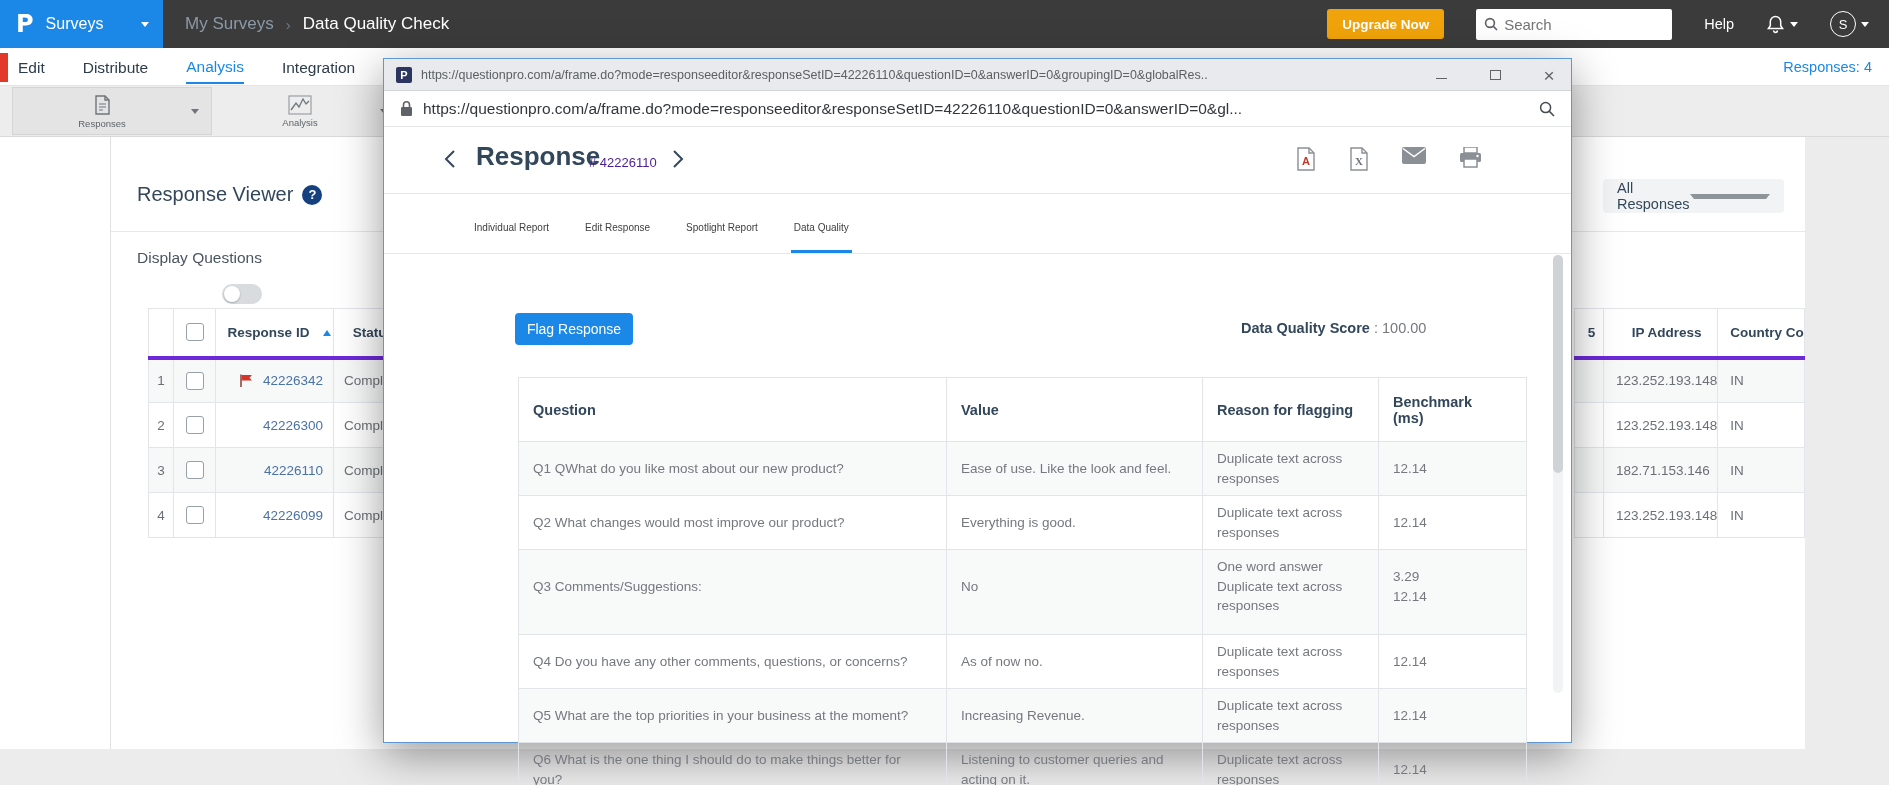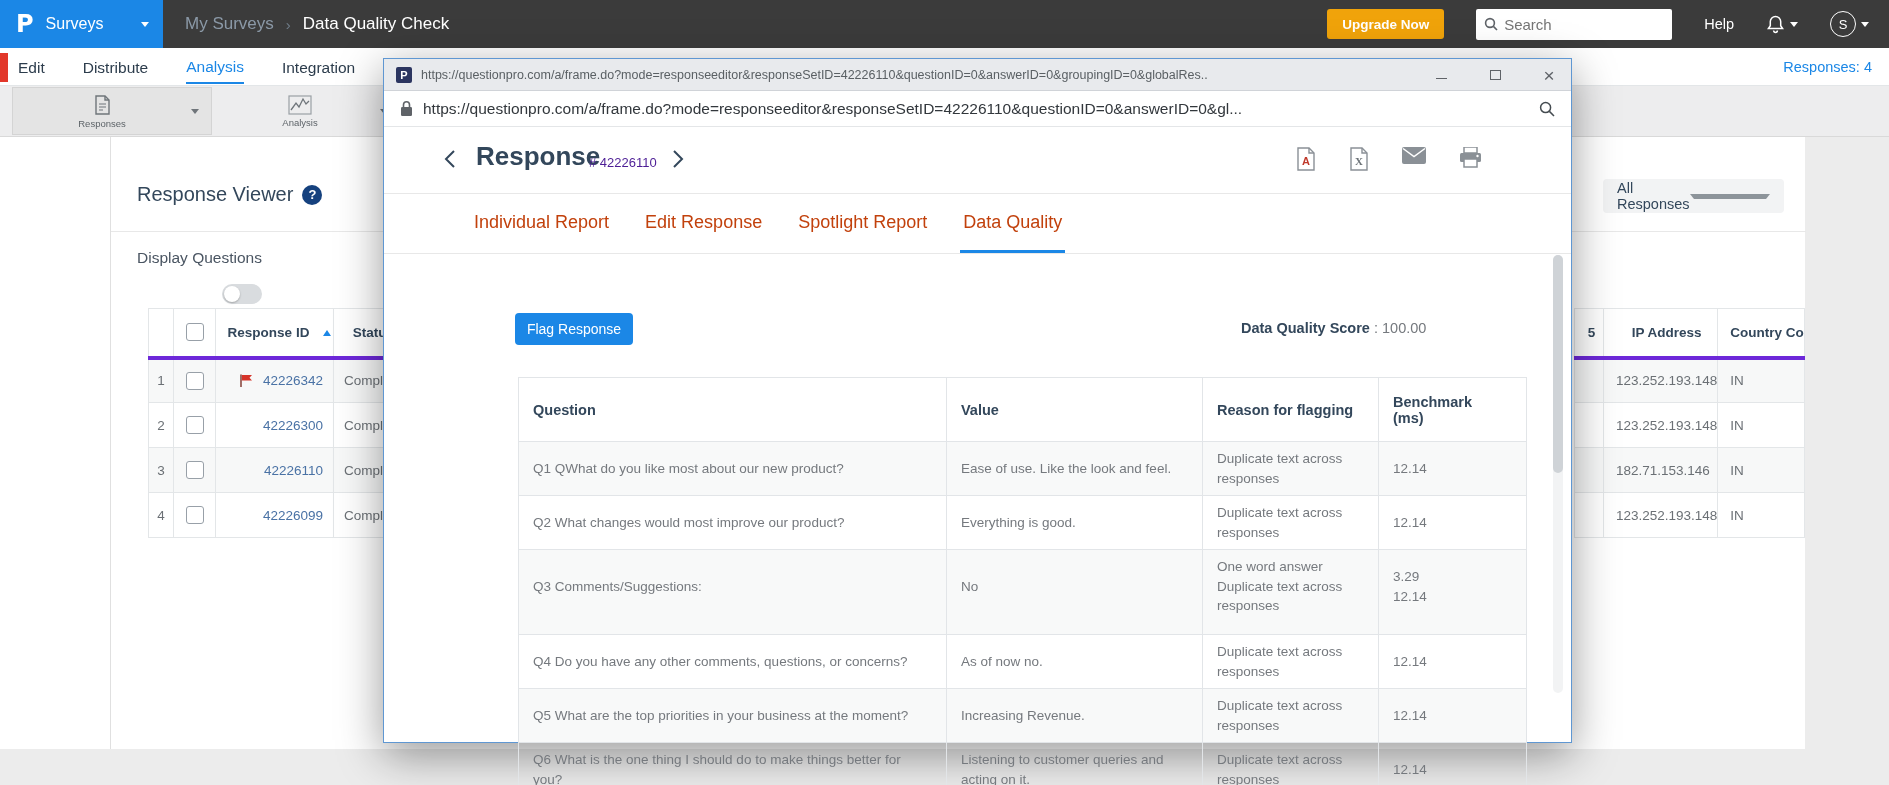--- a/index.html
+++ b/index.html
@@ -94,21 +94,21 @@
 
   .resp-header { position:relative; height:66px; }
   .chev { position:absolute; top:22px; cursor:pointer; }
   .resp-title { position:absolute; left:92px; top:14px; font-size:26px; font-weight:600; color:#33475b; }
   .resp-num { position:absolute; left:205px; top:28px; font-size:13px; color:#4c1d95; }
   .m-icons { position:absolute; left:912px; top:20px; display:flex; gap:33px; }
   .m-icons .ic { cursor:pointer; }
   .m-hr { height:1px; background:#e8e8e8; }
 
   .m-tabs { position:relative; height:60px; padding-left:87px; display:flex; align-items:flex-end; gap:30px; border-bottom:1px solid #e8e8e8; }
-  .m-tab { font-size:18px; color:#c2410c; padding:0 3px 20px 3px; cursor:pointer; }
+  .m-tab { font-size:10px; color:#404040; padding:0 3px 20px 3px; cursor:pointer; }
   .m-tab.active { border-bottom:3px solid #1b87e6; padding-bottom:17px; }
 
   .m-content { position:relative; height:489px; }
   .flag-btn { position:absolute; left:131px; top:59px; width:118px; height:32px; background:#1b87e6; color:#fff; border:none; border-radius:4px; font-size:14px; font-family:inherit; cursor:pointer; }
   .score { position:absolute; left:857px; top:66px; font-size:14.5px; }
   .score .lbl { font-weight:700; color:#33475b; }
   .score .val { color:#75797e; }
 
   table.dq { position:absolute; left:134px; top:123px; width:1008px; border-collapse:collapse; table-layout:fixed; }
   table.dq th, table.dq td { border:1px solid #e2e5e8; text-align:left; vertical-align:middle; }

